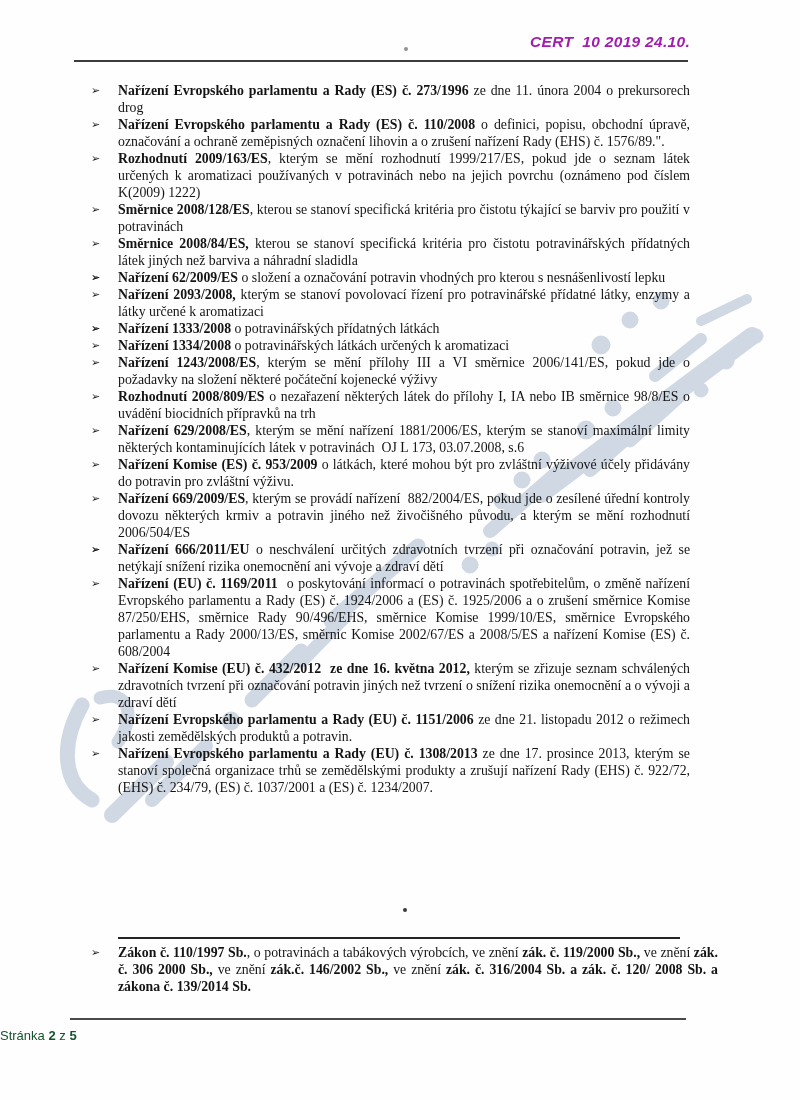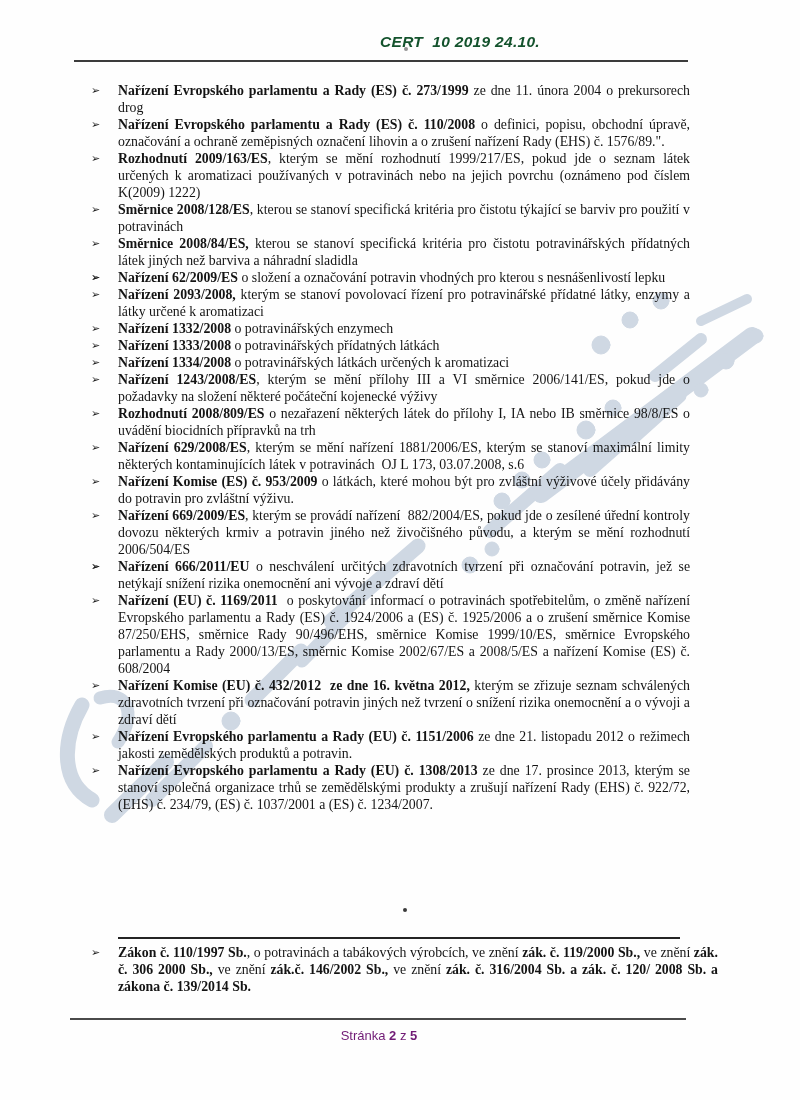--- a/index.html
+++ b/index.html
@@ -6,22 +6,22 @@
   .page {
     position:relative; width:800px; height:1100px; margin:0 auto;
     background:#fefefe; overflow:hidden;
     font-family:"Liberation Serif", serif; color:#141414;
   }
   
   .wm { position:absolute; left:0; top:0; z-index:0; color:#cfd8e3; pointer-events:none; }
   
   .header-text {
     position:absolute; top:33px; left:380px; width:310px; z-index:1;
-    text-align:left; font-family:"Liberation Sans", sans-serif;
-    font-style:italic; font-weight:bold; font-size:15.5px; letter-spacing:0.3px; color:#14532d;
+    text-align:right; font-family:"Liberation Sans", sans-serif;
+    font-style:italic; font-weight:bold; font-size:15.5px; letter-spacing:0.3px; color:#a21caf;
   }
   .header-rule { position:absolute; top:60px; left:74px; width:614px; height:0; border-top:2px solid #3c3c3c; z-index:1; }
   
   .content {
     position:absolute; top:82px; left:90px; width:600px; z-index:1;
     font-size:13.8px; line-height:17px; text-align:justify;
   }
   .li { position:relative; padding-left:28px; }
   .marker {
     position:absolute; left:1px; top:0px;
@@ -31,22 +31,22 @@
   .b { font-weight:bold; }
   
   .separator-rule { position:absolute; top:937px; left:118px; width:562px; height:0; border-top:2px solid #242424; z-index:1; }
   .law-item {
     position:absolute; top:944px; left:90px; width:600px; z-index:1;
     font-size:13.8px; line-height:17px; text-align:justify;
   }
   
   .footer-rule { position:absolute; top:1018px; left:70px; width:616px; height:0; border-top:2px solid #4a4a4a; z-index:1; }
   .footer-text {
-    position:absolute; top:1028px; left:0; width:758px; z-index:1; text-align:center;
-    font-family:"Liberation Sans", sans-serif; font-size:13px; color:#701a75;
+    position:absolute; top:1028px; left:0; width:758px; z-index:1; text-align:left;
+    font-family:"Liberation Sans", sans-serif; font-size:13px; color:#14532d;
   }
   
   .speck { position:absolute; width:4px; height:4px; border-radius:50%; background:#3a3a3a; z-index:1; }
   .speck-header { top:47px; left:404px; opacity:.55; }
   .speck-mid { top:908px; left:403px; }
 </style>
 </head>
 <body>
 
 <div class="page">
@@ -85,29 +85,29 @@
       <circle cx="756" cy="336" r="7"></circle>
       <path d="M 701,321 L 747,299" fill="none" stroke-width="10"></path>
     </g>
   </svg>
 
   <div class="header-text">CERT&nbsp; 10 2019 24.10.</div>
   <div class="header-rule"></div>
   <div class="speck speck-header"></div>
 
   <div class="content">
-      <div class="li"><span class="marker">➢</span><span class="txt"><span class="seg b">Nařízení Evropského parlamentu a Rady (ES) č. 273/1999</span><span class="seg"> ze dne 11. února 2004 o prekursorech drog</span></span></div>
+      <div class="li"><span class="marker">➢</span><span class="txt"><span class="seg b">Nařízení Evropského parlamentu a Rady (ES) č. 273/1996</span><span class="seg"> ze dne 11. února 2004 o prekursorech drog</span></span></div>
       <div class="li"><span class="marker">➢</span><span class="txt"><span class="seg b">Nařízení Evropského parlamentu a Rady (ES) č. 110/2008</span><span class="seg"> o definici, popisu, obchodní úpravě, označování a ochraně zeměpisných označení lihovin a o zrušení nařízení Rady (EHS) č. 1576/89.".</span></span></div>
       <div class="li"><span class="marker">➢</span><span class="txt"><span class="seg b">Rozhodnutí 2009/163/ES</span><span class="seg">, kterým se mění rozhodnutí 1999/217/ES, pokud jde o seznam látek určených k aromatizaci používaných v potravinách nebo na jejich povrchu (oznámeno pod číslem K(2009) 1222)</span></span></div>
       <div class="li"><span class="marker">➢</span><span class="txt"><span class="seg b">Směrnice 2008/128/ES</span><span class="seg">, kterou se stanoví specifická kritéria pro čistotu týkající se barviv pro použití v potravinách</span></span></div>
       <div class="li"><span class="marker">➢</span><span class="txt"><span class="seg b">Směrnice 2008/84/ES,</span><span class="seg"> kterou se stanoví specifická kritéria pro čistotu potravinářských přídatných látek jiných než barviva a náhradní sladidla</span></span></div>
       <div class="li"><span class="marker">➢</span></div>
       <div class="li"><span class="marker">➢</span><span class="txt"><span class="seg b">Nařízení 62/2009/ES</span><span class="seg"> o složení a označování potravin vhodných pro kterou s nesnášenlivostí lepku</span></span></div>
       <div class="li"><span class="marker">➢</span><span class="txt"><span class="seg b">Nařízení 2093/2008,</span><span class="seg"> kterým se stanoví povolovací řízení pro potravinářské přídatné látky, enzymy a látky určené k aromatizaci</span></span></div>
-      <div class="li"><span class="marker">➢</span><span class="txt"><span class="seg b">Nařízení 1332/2008</span><span class="seg"> o potravinářských enzymech</span></span></div>
+      <div class="li"><span class="marker">➢</span></div>
       <div class="li"><span class="marker">➢</span><span class="txt"><span class="seg b">Nařízení 1333/2008</span><span class="seg"> o potravinářských přídatných látkách</span></span></div>
       <div class="li"><span class="marker">➢</span><span class="txt"><span class="seg b">Nařízení 1334/2008</span><span class="seg"> o potravinářských látkách určených k aromatizaci</span></span></div>
       <div class="li"><span class="marker">➢</span><span class="txt"><span class="seg b">Nařízení 1243/2008/ES</span><span class="seg">, kterým se mění přílohy III a VI směrnice 2006/141/ES, pokud jde o požadavky na složení některé počáteční kojenecké výživy</span></span></div>
       <div class="li"><span class="marker">➢</span><span class="txt"><span class="seg b">Rozhodnutí 2008/809/ES</span><span class="seg"> o nezařazení některých látek do přílohy I, IA nebo IB směrnice 98/8/ES o uvádění biocidních přípravků na trh</span></span></div>
       <div class="li"><span class="marker">➢</span><span class="txt"><span class="seg b">Nařízení 629/2008/ES</span><span class="seg">, kterým se mění nařízení 1881/2006/ES, kterým se stanoví maximální limity některých kontaminujících látek v potravinách&nbsp; OJ L 173, 03.07.2008, s.6</span></span></div>
       <div class="li"><span class="marker">➢</span><span class="txt"><span class="seg b">Nařízení Komise (ES) č. 953/2009</span><span class="seg"> o látkách, které mohou být pro zvláštní výživové účely přidávány do potravin pro zvláštní výživu.</span></span></div>
       <div class="li"><span class="marker">➢</span><span class="txt"><span class="seg b">Nařízení 669/2009/ES</span><span class="seg">, kterým se provádí nařízení&nbsp; 882/2004/ES, pokud jde o zesílené úřední kontroly dovozu některých krmiv a potravin jiného než živočišného původu, a kterým se mění rozhodnutí 2006/504/ES</span></span></div>
       <div class="li"><span class="marker">➢</span></div>
       <div class="li"><span class="marker">➢</span><span class="txt"><span class="seg b">Nařízení 666/2011/EU</span><span class="seg"> o neschválení určitých zdravotních tvrzení při označování potravin, jež se netýkají snížení rizika onemocnění ani vývoje a zdraví dětí</span></span></div>
       <div class="li"><span class="marker">➢</span><span class="txt"><span class="seg b">Nařízení (EU) č. 1169/2011</span><span class="seg">&nbsp; o poskytování informací o potravinách spotřebitelům, o změně nařízení Evropského parlamentu a Rady (ES) č. 1924/2006 a (ES) č. 1925/2006 a o zrušení směrnice Komise 87/250/EHS, směrnice Rady 90/496/EHS, směrnice Komise 1999/10/ES, směrnice Evropského parlamentu a Rady 2000/13/ES, směrnic Komise 2002/67/ES a 2008/5/ES a nařízení Komise (ES) č. 608/2004</span></span></div>

